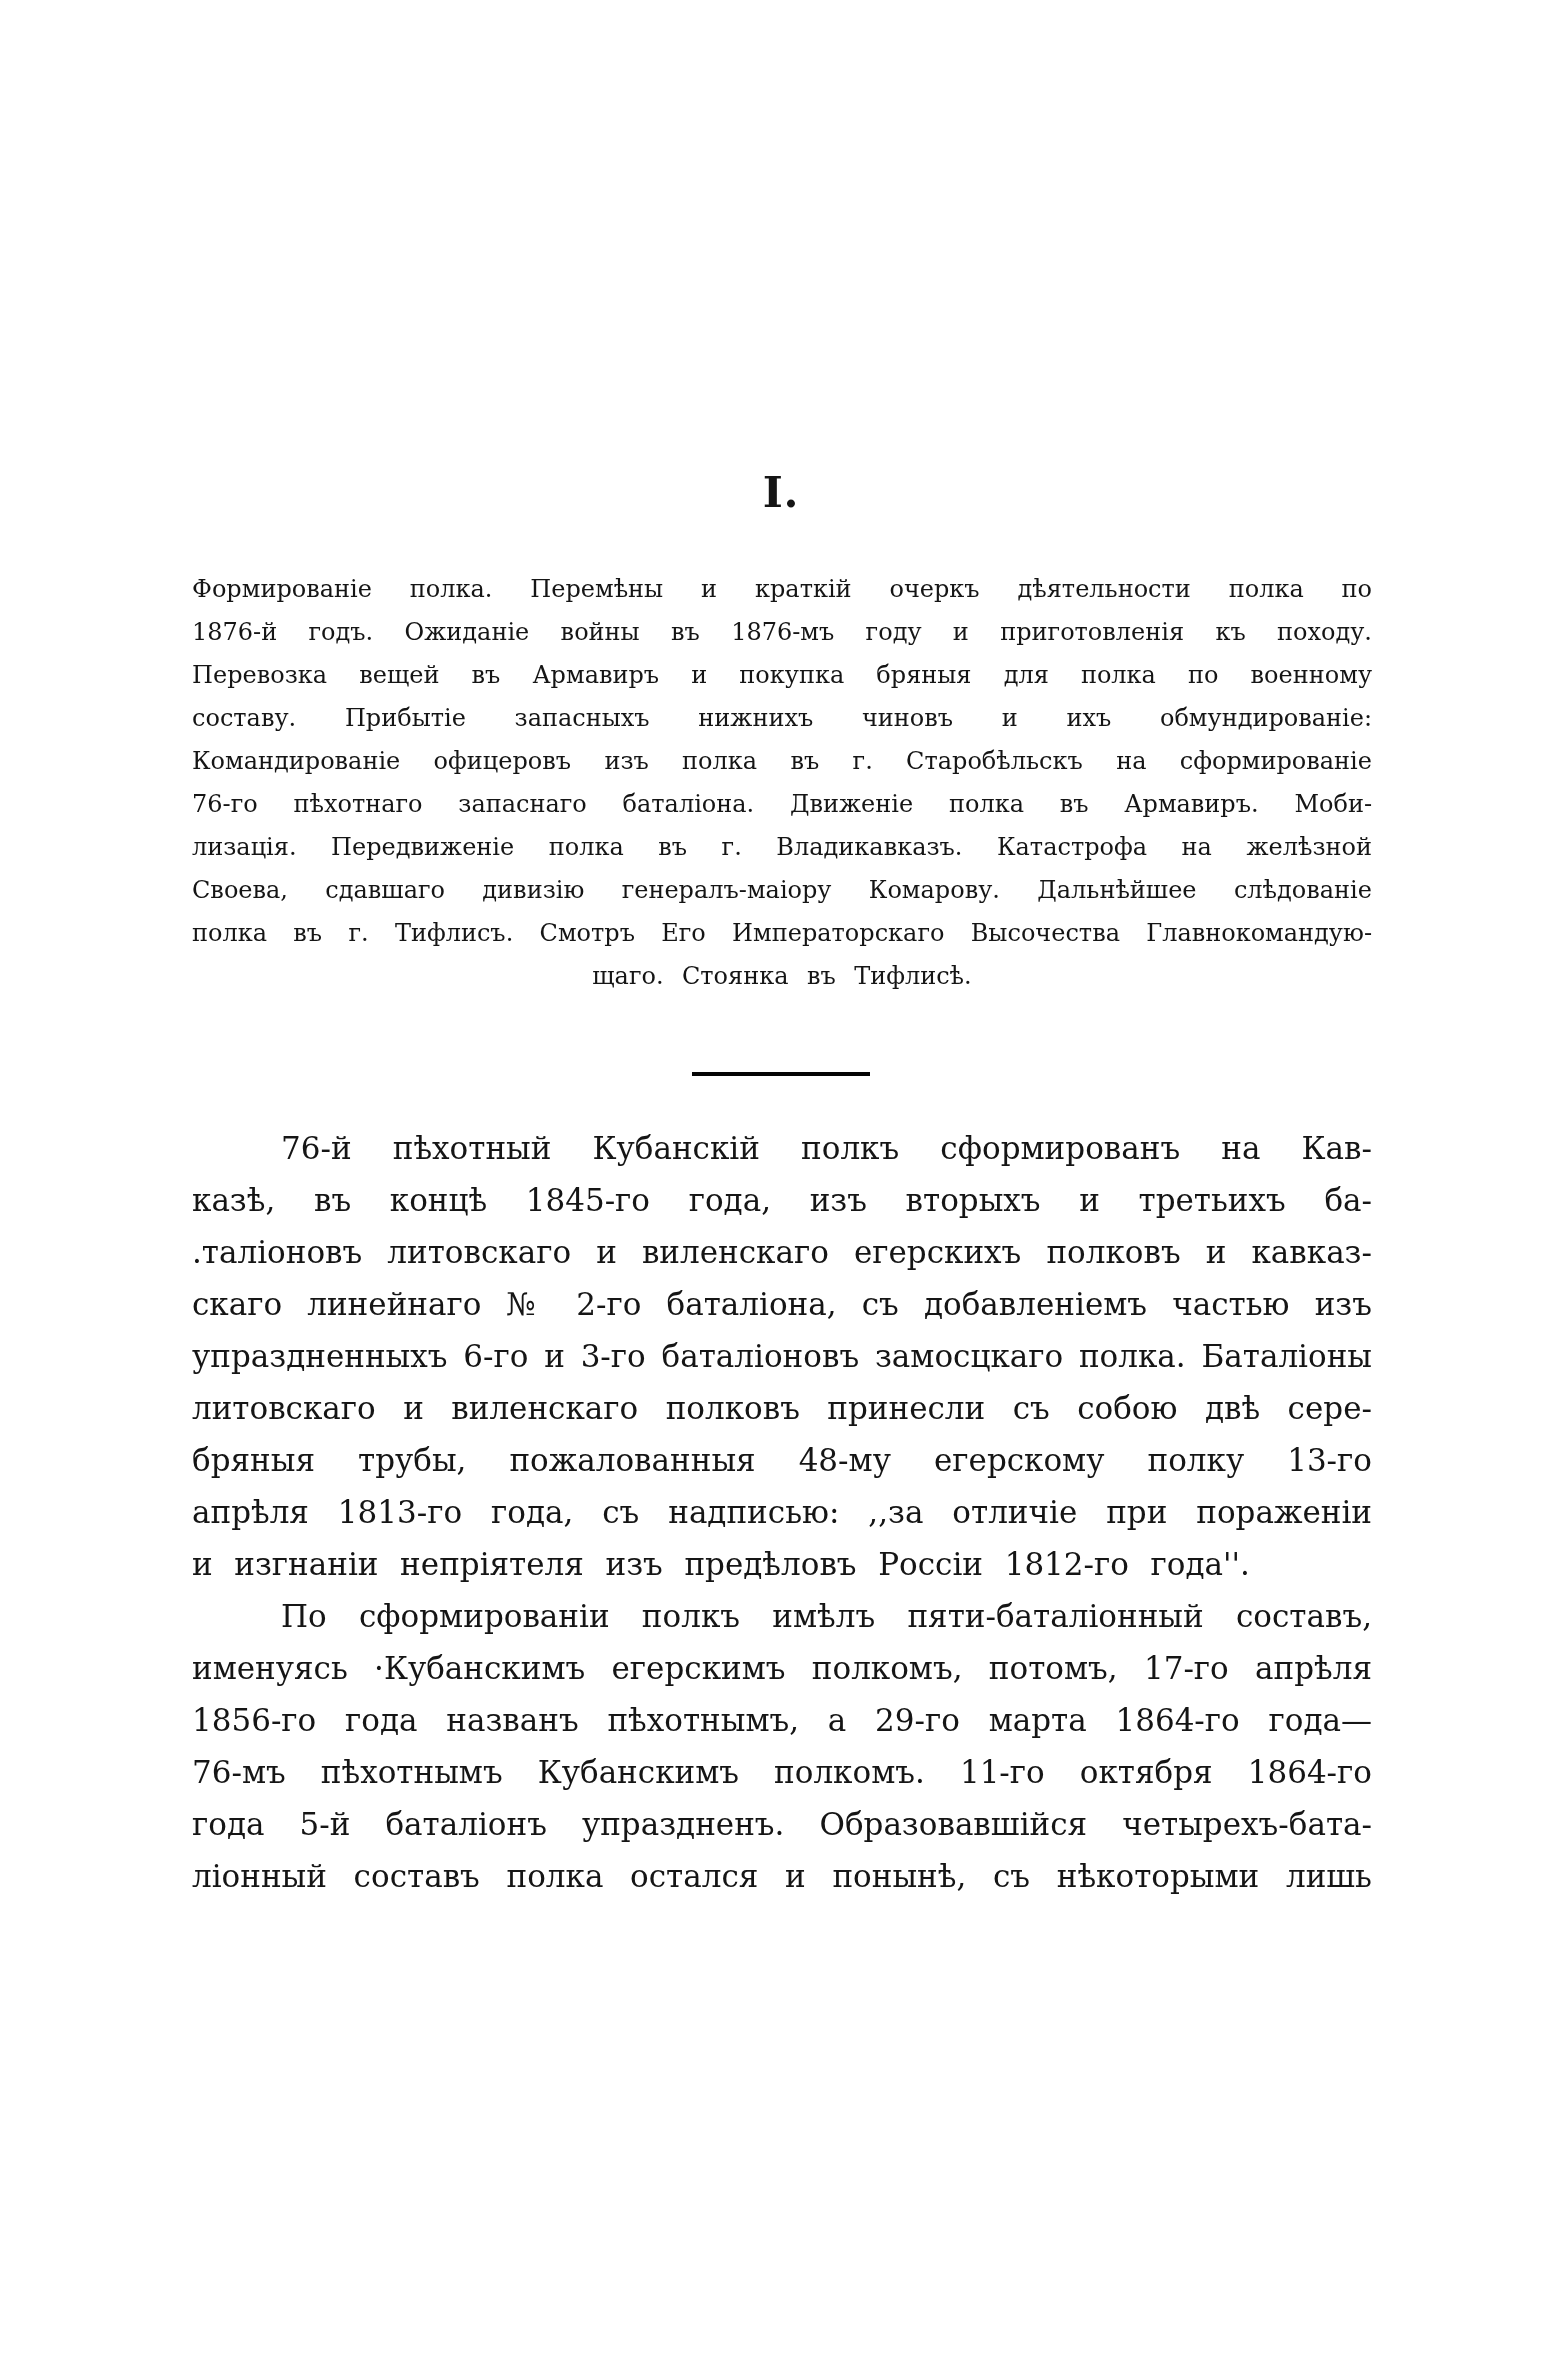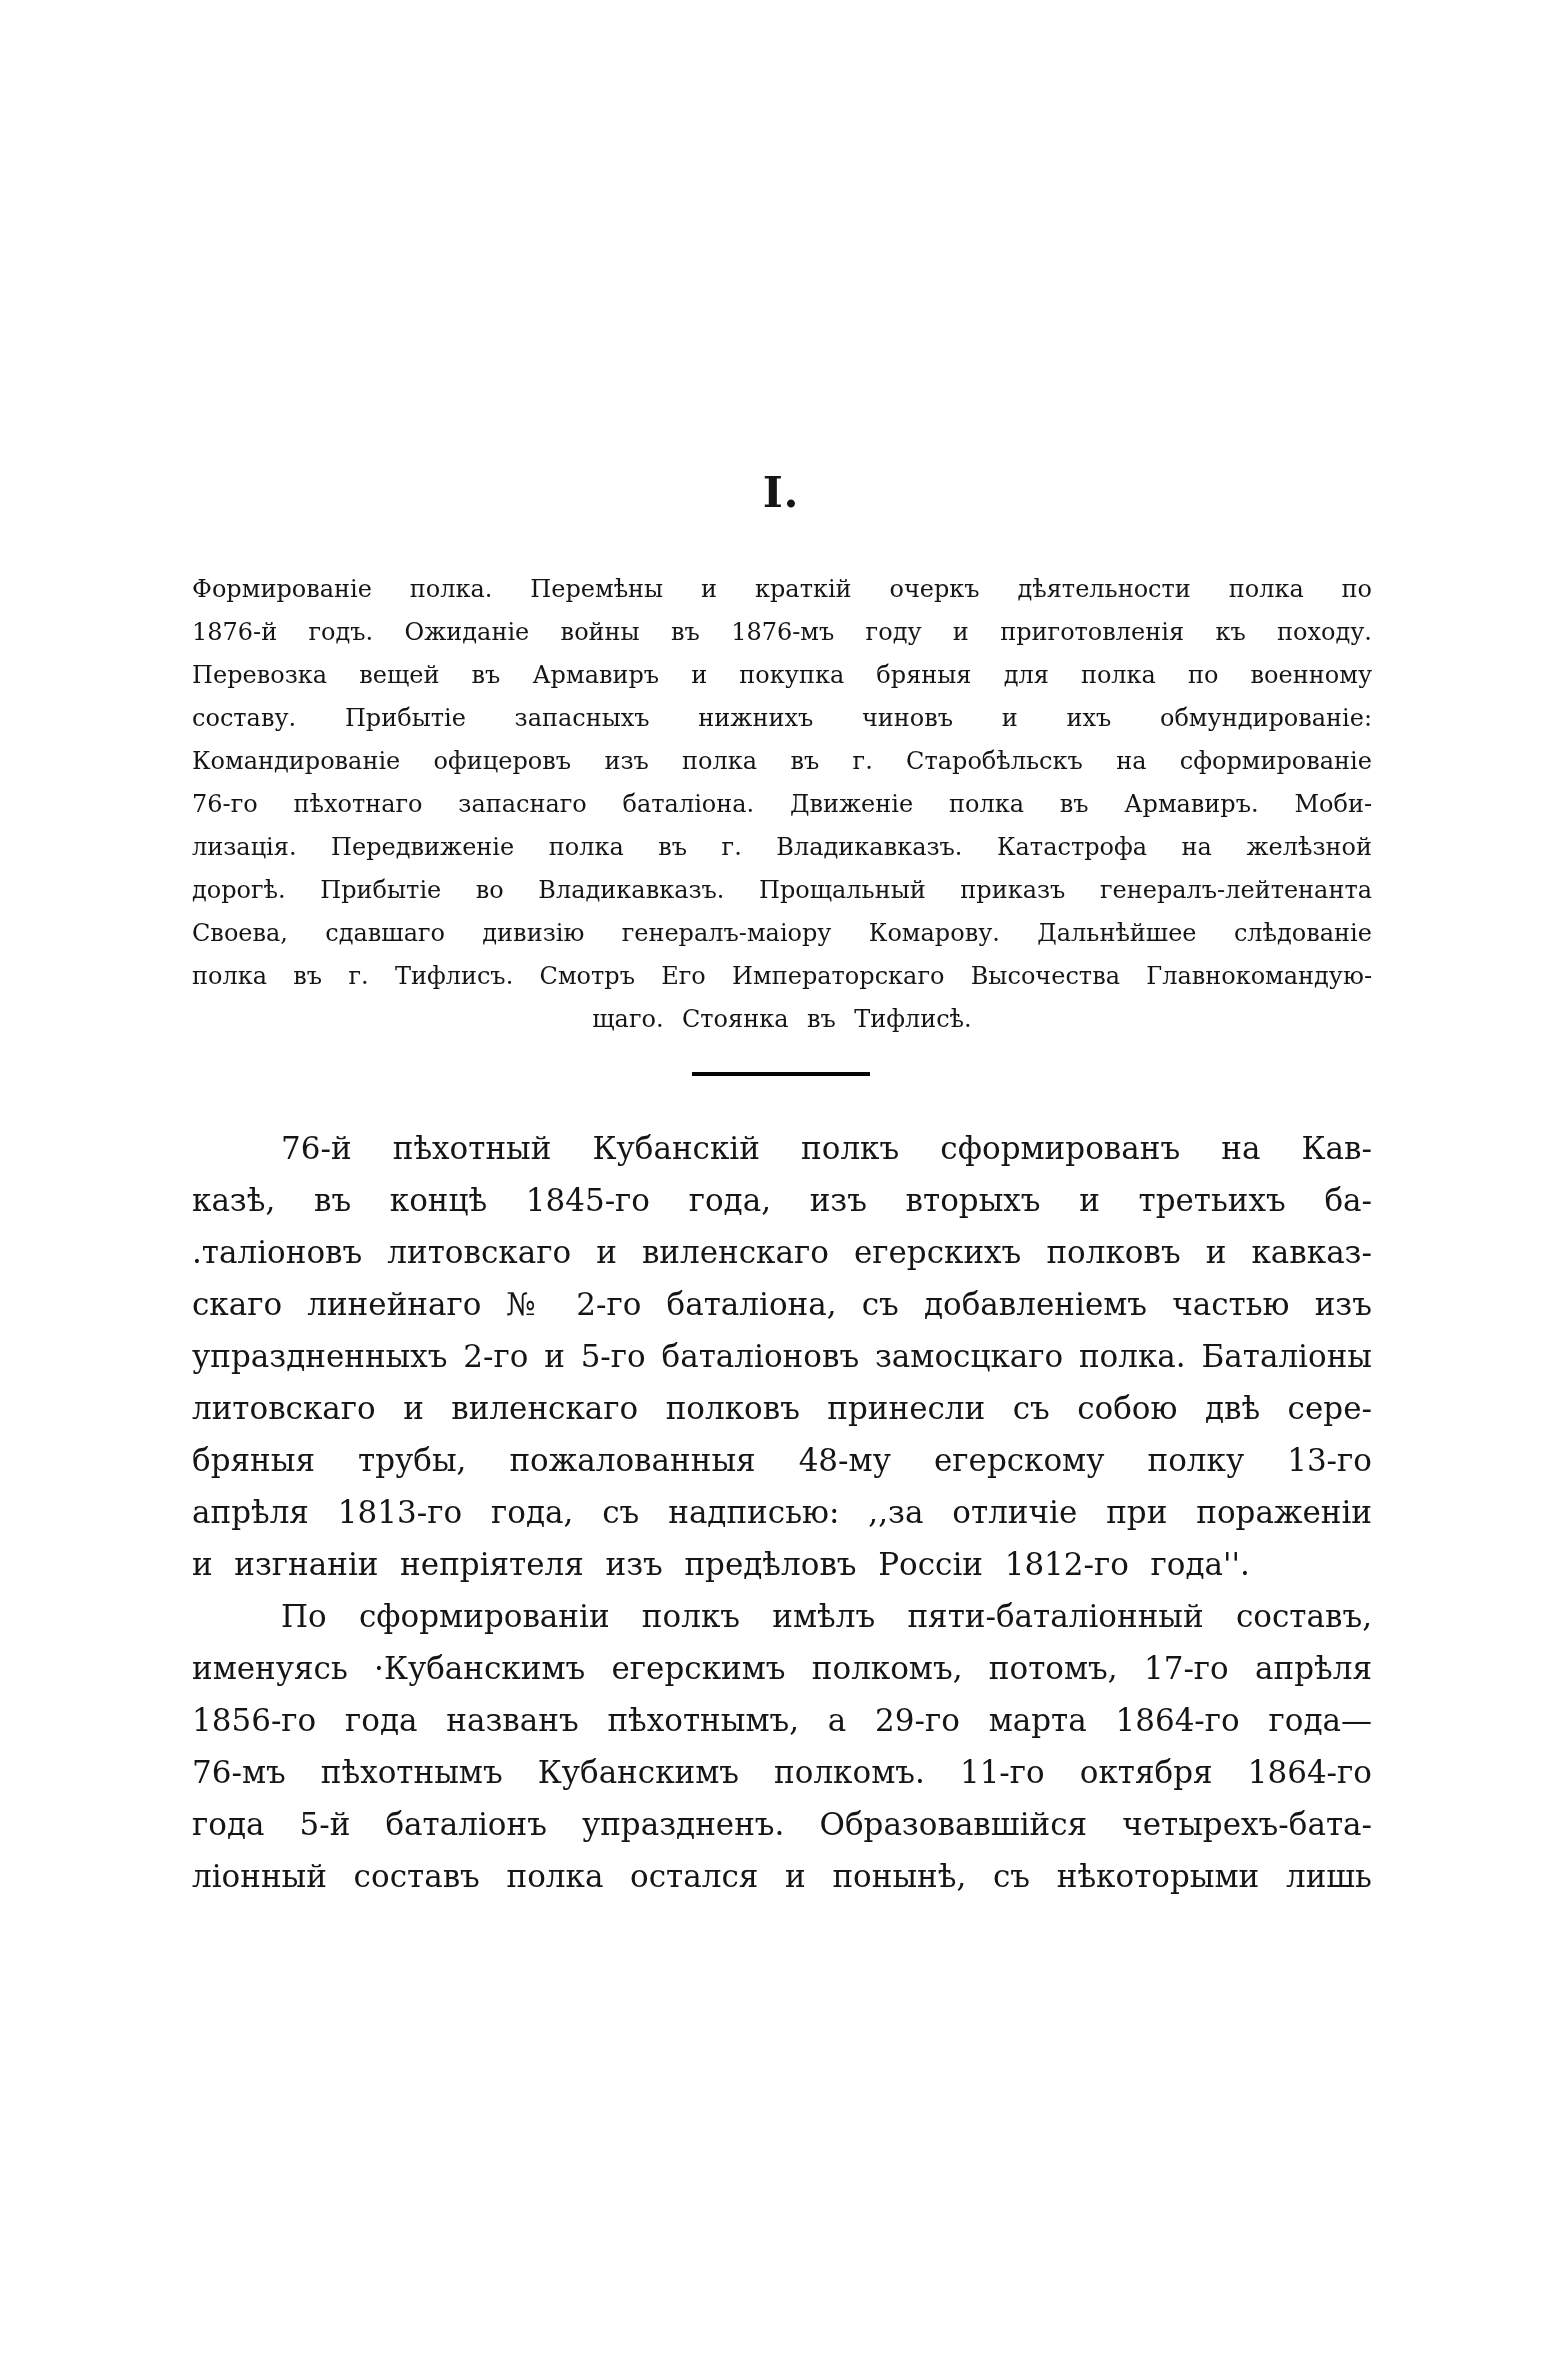--- a/index.html
+++ b/index.html
@@ -81,36 +81,35 @@
   <div class="chapter-head">I.</div>
 
   <div class="synopsis">
     <div class="syn-line">Формированіе полка. Перемѣны и краткій очеркъ дѣятельности полка по</div>
     <div class="syn-line">1876-й годъ. Ожиданіе войны въ 1876-мъ году и приготовленія къ походу.</div>
     <div class="syn-line">Перевозка вещей въ Армавиръ и покупка бряныя для полка по военному</div>
     <div class="syn-line">составу. Прибытіе запасныхъ нижнихъ чиновъ и ихъ обмундированіе:</div>
     <div class="syn-line">Командированіе офицеровъ изъ полка въ г. Старобѣльскъ на сформированіе</div>
     <div class="syn-line">76-го пѣхотнаго запаснаго баталіона. Движеніе полка въ Армавиръ. Моби-</div>
     <div class="syn-line">лизація. Передвиженіе полка въ г. Владикавказъ. Катастрофа на желѣзной</div>
-    <div class="syn-line">дорогѣ. Прибытіе во Владикавказъ. Прощальный приказъ генералъ-лейтенанта</div>
     <div class="syn-line">Своева, сдавшаго дивизію генералъ-маіору Комарову. Дальнѣйшее слѣдованіе</div>
     <div class="syn-line">полка въ г. Тифлисъ. Смотръ Его Императорскаго Высочества Главнокомандую-</div>
     <div class="syn-line syn-line--center">щаго. Стоянка въ Тифлисѣ.</div>
   </div>
 
   <div class="divider"></div>
 
   <div class="bodytext">
 
     <div>
       <div class="b-line b-line--indent">76-й пѣхотный Кубанскій полкъ сформированъ на Кав-</div>
       <div class="b-line">казѣ, въ концѣ 1845-го года, изъ вторыхъ и третьихъ ба-</div>
       <div class="b-line">.таліоновъ литовскаго и виленскаго егерскихъ полковъ и кавказ-</div>
       <div class="b-line">скаго линейнаго № 2-го баталіона, съ добавленіемъ частью изъ</div>
-      <div class="b-line">упраздненныхъ 2-го и 5-го баталіоновъ замосцкаго полка. Баталіоны</div>
+      <div class="b-line">упраздненныхъ 6-го и 3-го баталіоновъ замосцкаго полка. Баталіоны</div>
       <div class="b-line">литовскаго и виленскаго полковъ принесли съ собою двѣ сере-</div>
       <div class="b-line">бряныя трубы, пожалованныя 48-му егерскому полку 13-го</div>
       <div class="b-line">апрѣля 1813-го года, съ надписью: ,,за отличіе при пораженіи</div>
       <div class="b-line b-line--end">и изгнаніи непріятеля изъ предѣловъ Россіи 1812-го года''.</div>
     </div>
 
     <div>
       <div class="b-line b-line--indent">По сформированіи полкъ имѣлъ пяти-баталіонный составъ,</div>
       <div class="b-line">именуясь ·Кубанскимъ егерскимъ полкомъ, потомъ, 17-го апрѣля</div>
       <div class="b-line">1856-го года названъ пѣхотнымъ, а 29-го марта 1864-го года—</div>

